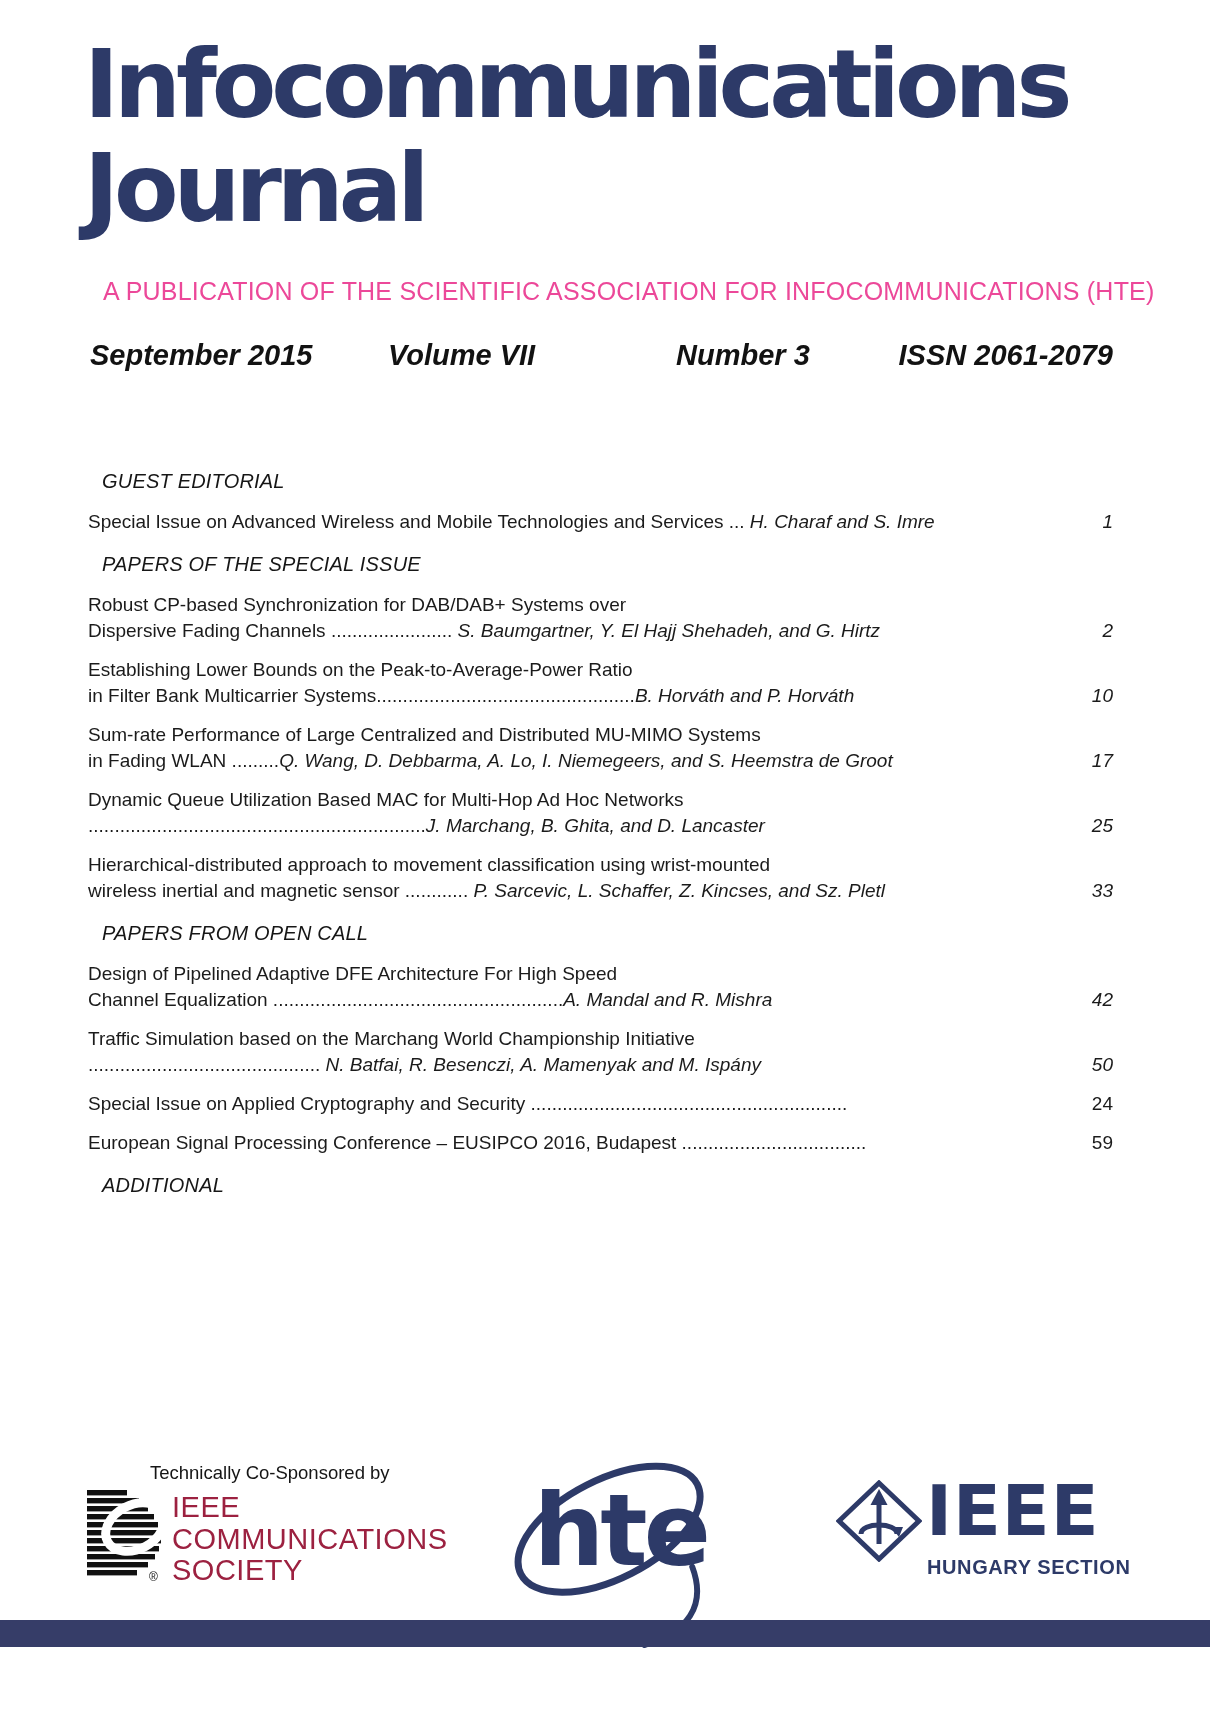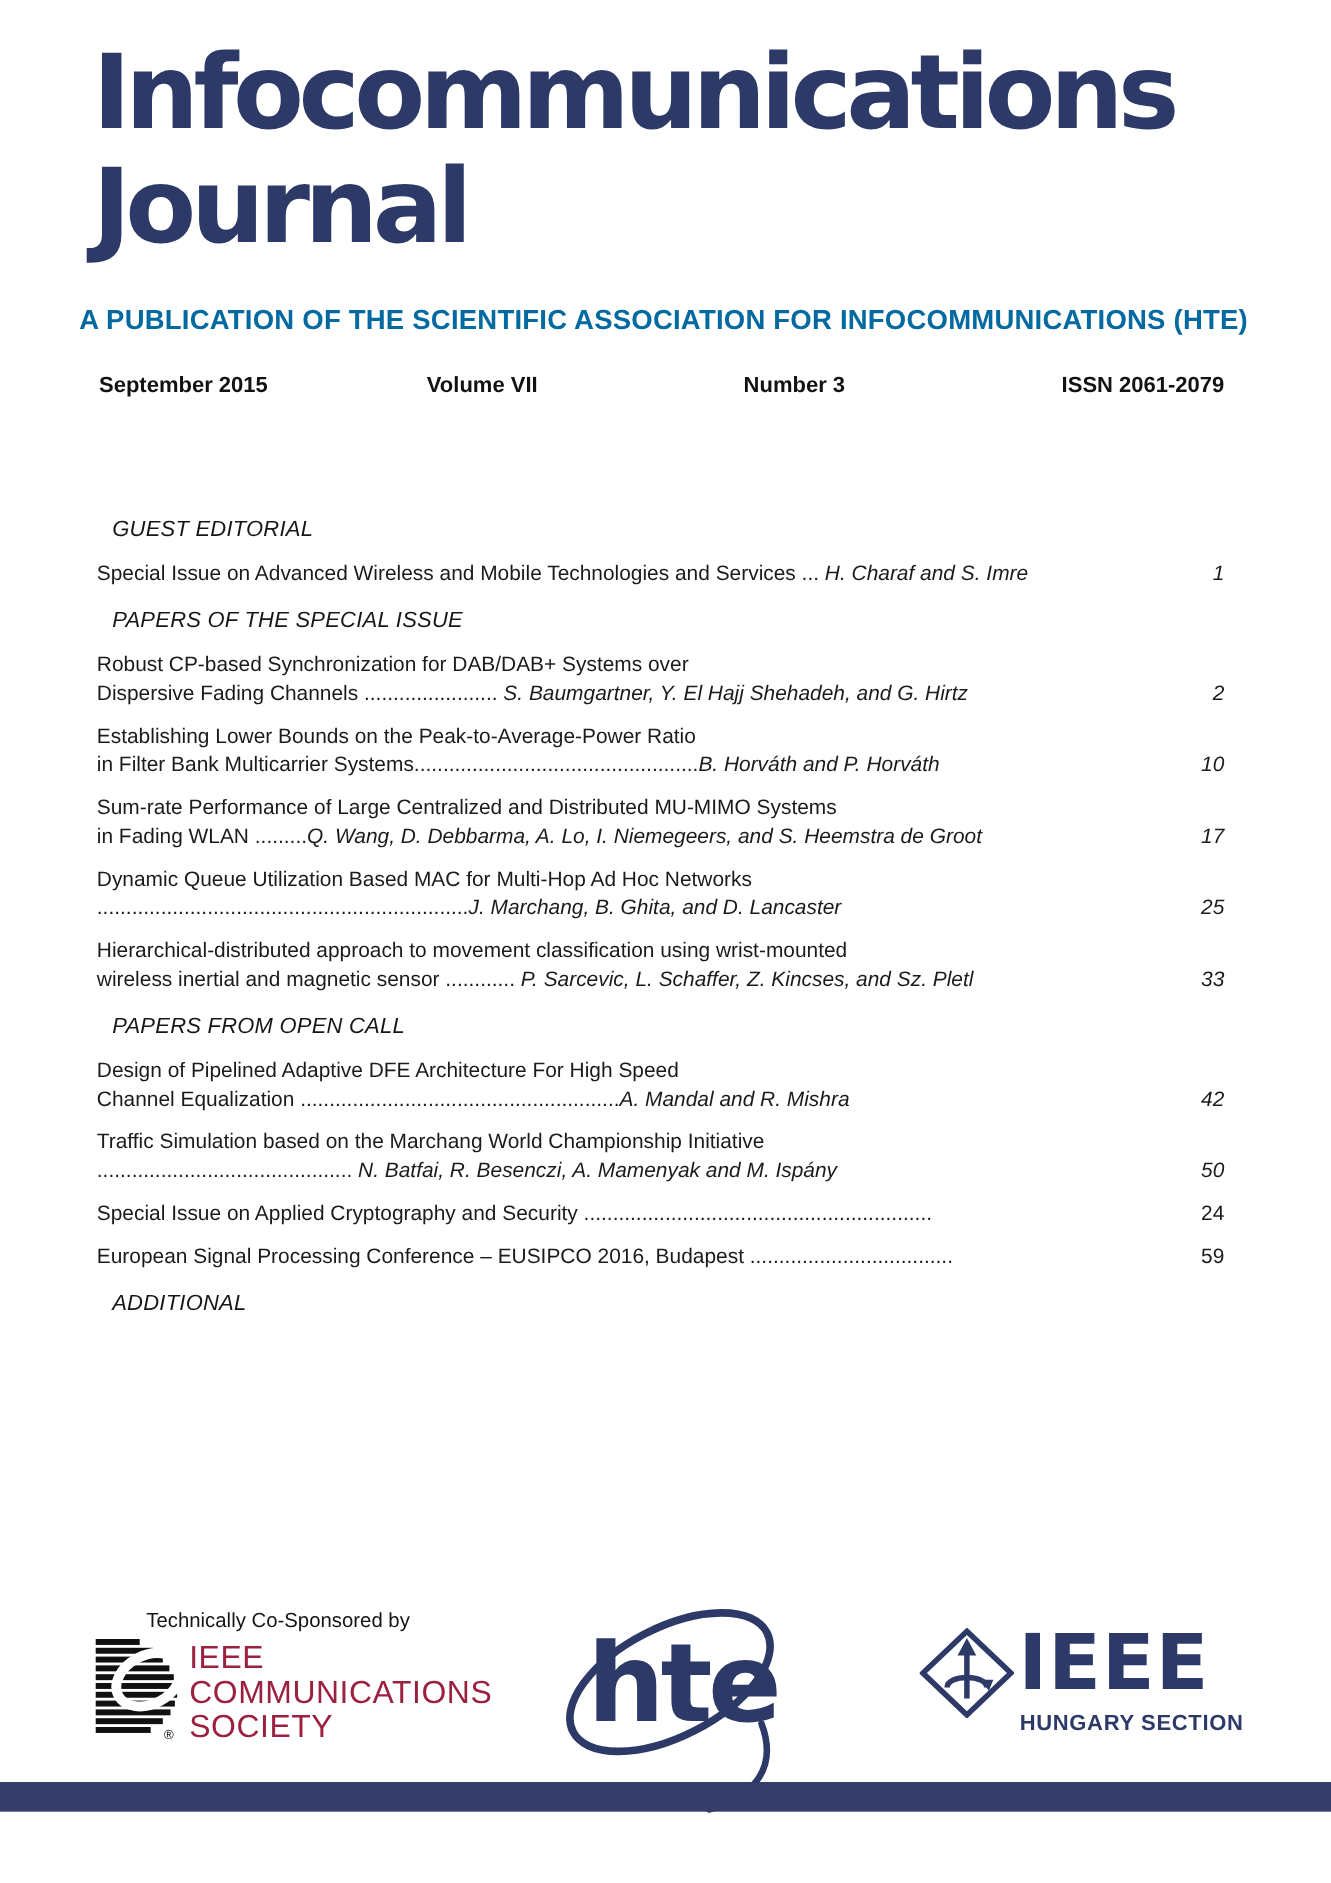--- a/index.html
+++ b/index.html
@@ -9,44 +9,44 @@
   }
   
   .masthead{
     position:absolute;left:84px;top:33px;
     font-family:"DejaVu Sans",sans-serif;font-weight:bold;
     font-size:94px;line-height:104px;letter-spacing:-5px;
     color:#2d3a68;white-space:nowrap;
   }
   
   .publine{
-    position:absolute;left:72px;top:277px;width:1025px;
-    font-weight:bold;font-size:25px;letter-spacing:0.2px;color:#0369a1;white-space:nowrap;
+    position:absolute;left:103px;top:277px;width:1025px;
+    font-weight:normal;font-size:25px;letter-spacing:0.2px;color:#ec4899;white-space:nowrap;
   }
   
   .inforow{position:absolute;left:88px;top:339px;width:1025px;height:28px;
-    font-weight:bold;font-size:20px;color:#121212;}
+    font-weight:bold;font-size:29px;color:#121212;font-style:italic;}
   .inforow span{position:absolute;top:0;white-space:nowrap;}
   .inforow .c1{left:2px;}
   .inforow .c2{left:300px;}
   .inforow .c3{left:588px;}
   .inforow .c4{right:0;}
   
   .toc{position:absolute;left:88px;top:468px;width:1025px;font-size:19px;color:#1b1b1b;}
   .sec-heading{font-style:italic;font-size:20px;line-height:26px;
     margin:16px 0 15px 14px;letter-spacing:0.2px;color:#161616;}
   .sec-heading.first{margin-top:0;}
   .entry{display:flex;align-items:flex-end;margin-bottom:13px;}
   .entry-text{width:945px;white-space:nowrap;overflow:visible;}
   .line{line-height:26px;}
   .authors{font-style:italic;}
   .page{flex:1;text-align:right;line-height:26px;white-space:nowrap;}
   .it-page .page{font-style:italic;}
   
-  .sponsor-label{position:absolute;left:133px;top:1462px;font-size:18.5px;color:#151515;}
+  .sponsor-label{position:absolute;left:150px;top:1462px;font-size:18.5px;color:#151515;}
   .comsoc-icon{position:absolute;left:85px;top:1490px;width:78px;height:92px;}
   .comsoc-text{position:absolute;left:172px;top:1492px;font-size:29px;line-height:31.5px;
     color:#9c2140;letter-spacing:0.5px;white-space:nowrap;}
   .hte-logo{position:absolute;left:488px;top:1450px;width:258px;height:198px;}
   .ieee-diamond{position:absolute;left:836px;top:1480px;width:86px;height:82px;}
   .ieee-wordmark{position:absolute;left:926px;top:1474px;font-family:"DejaVu Sans",sans-serif;
     font-weight:bold;font-size:70px;line-height:74px;letter-spacing:1px;color:#2d3a68;white-space:nowrap;}
   .hungary-label{position:absolute;left:927px;top:1556px;font-weight:bold;font-size:20px;
     letter-spacing:0.6px;color:#2d3a68;white-space:nowrap;}
   .bottom-bar{position:absolute;left:0;top:1620px;width:1210px;height:27px;background:#363d68;}

